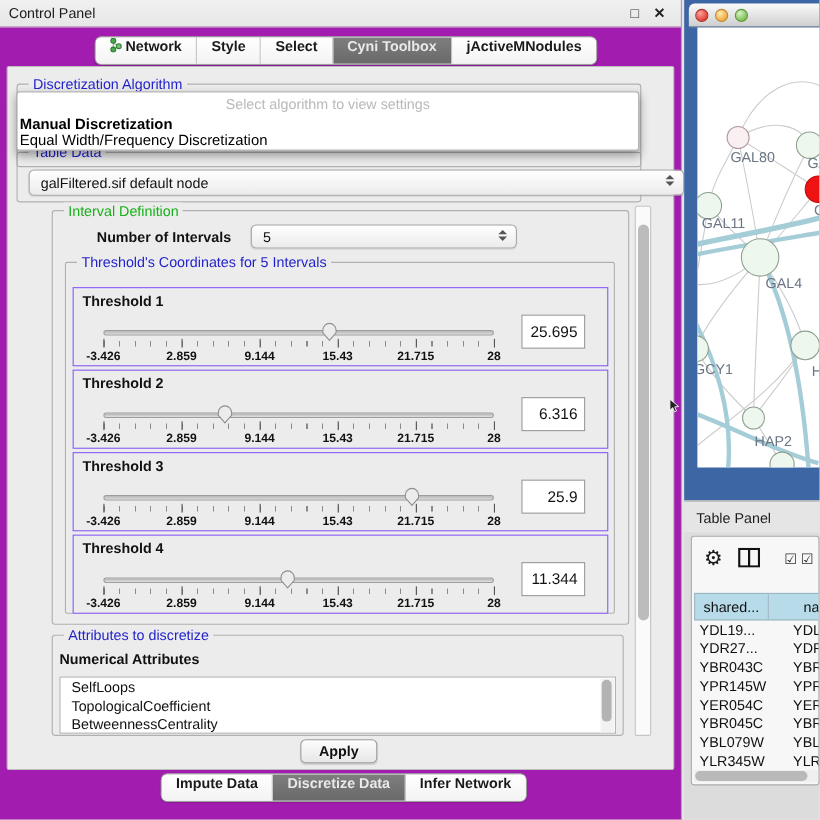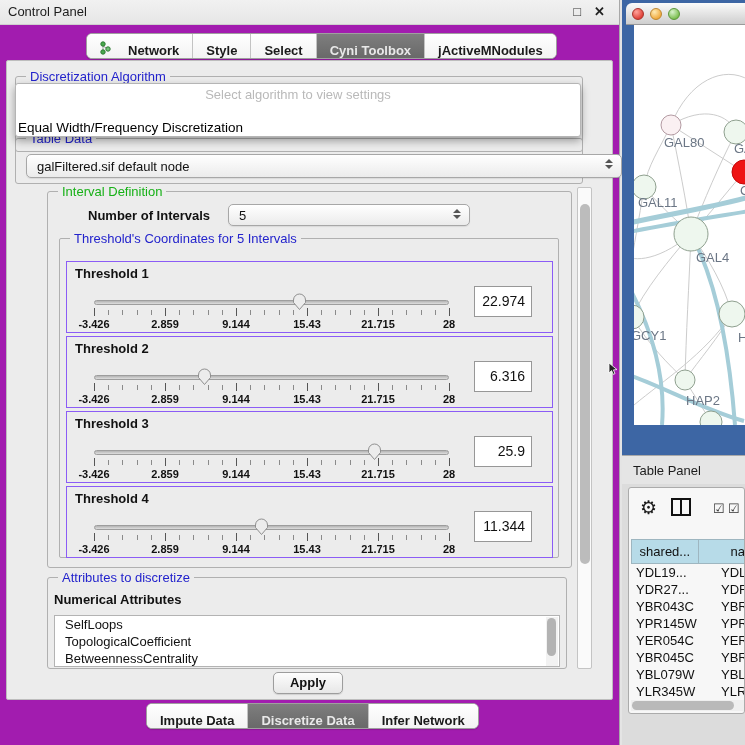--- a/index.html
+++ b/index.html
@@ -12,21 +12,21 @@
     background:#a21caf; border-right:1px solid #a8a8a8; }
   .cp-titlebar { position:absolute; left:0; top:0; width:100%; height:25px;
     background:linear-gradient(#f1f1f1,#e6e6e6); border-bottom:1px solid #cfcfcf; }
   .cp-title { position:absolute; left:8px; top:4px; font-size:13px; color:#1c1c1c; }
   .cp-float { position:absolute; right:38px; top:4px; font-size:13px; color:#333; cursor:default; }
   .cp-close { position:absolute; right:14px; top:4px; font-size:13px; font-weight:bold; color:#222; cursor:default; }
 
   
   .seg { position:absolute; display:flex; border:1px solid #9f9f9f; border-radius:6px;
     overflow:hidden; background:#fff; box-shadow:0 1px 1px rgba(0,0,0,.15); }
-  .seg .tab { display:flex; align-items:flex-end; gap:17px; padding:0 13px; height:24px;
+  .seg .tab { display:flex; align-items:flex-start; gap:3px; padding:0 13px; height:24px;
     font-size:13px; font-weight:bold; color:#1a1a1a; background:linear-gradient(#ffffff,#f3f3f3);
     border-left:1px solid #c3c3c3; white-space:nowrap; cursor:default; }
   .seg .tab:first-child { border-left:none; }
   .seg .tab.sel { background:linear-gradient(#7e7e7e,#696969); color:#e9e9e9; font-weight:bold; }
 
   .cp-tabbar { left:86px; top:33px; }
   .bottom-tabbar { left:146px; top:703px; }
 
   
   .content { position:absolute; left:6px; top:60px; width:607px; height:640px;
@@ -195,20 +195,21 @@
         <div class="combo focus-combo">
           <span class="spin">
               <i class="up"></i>
               <i class="dn"></i>
             </span>
         </div>
       </div>
 
       <div class="popup">
         <div class="hint">Select algorithm to view settings</div>
+        <div class="opt b">Manual Discretization</div>
         <div class="opt n">Equal Width/Frequency Discretization</div>
       </div>
 
       <div class="group tabledata-group">
         <span class="group-title t-blue">Table Data</span>
         <div class="combo tabledata-combo">
           <span>galFiltered.sif default node</span>
           <span class="spin">
               <i class="up"></i>
               <i class="dn"></i>
@@ -246,21 +247,21 @@
                 <i class="majtick" style="left:60%"></i>
                 <i class="majtick" style="left:80%"></i>
                 <i class="majtick" style="left:100%"></i>
               <span class="ticklbl" style="left:0%">-3.426</span>
               <span class="ticklbl" style="left:20%">2.859</span>
               <span class="ticklbl" style="left:40%">9.144</span>
               <span class="ticklbl" style="left:60%">15.43</span>
               <span class="ticklbl" style="left:80%">21.715</span>
               <span class="ticklbl" style="left:100%">28</span>
             </div>
-            <div class="thr-value">22.974</div>
+            <div class="thr-value">25.695</div>
           </div>
 
           <div class="thr-panel" style="top:97px;">
             <span class="lbl-bold thr-label">Threshold 2</span>
             <div class="slider">
               <div class="track"></div>
               <div class="thumb" style="left: 30.9998%;">
                 <svg width="15" height="18" viewBox="0 0 15 18">
                     <path d="M1.5,7 a6,6 0 0 1 12,0 v2.5 L7.5,16.5 L1.5,9.5 Z" fill="#ececec" stroke="#8f8f8f"></path>
                   </svg>

